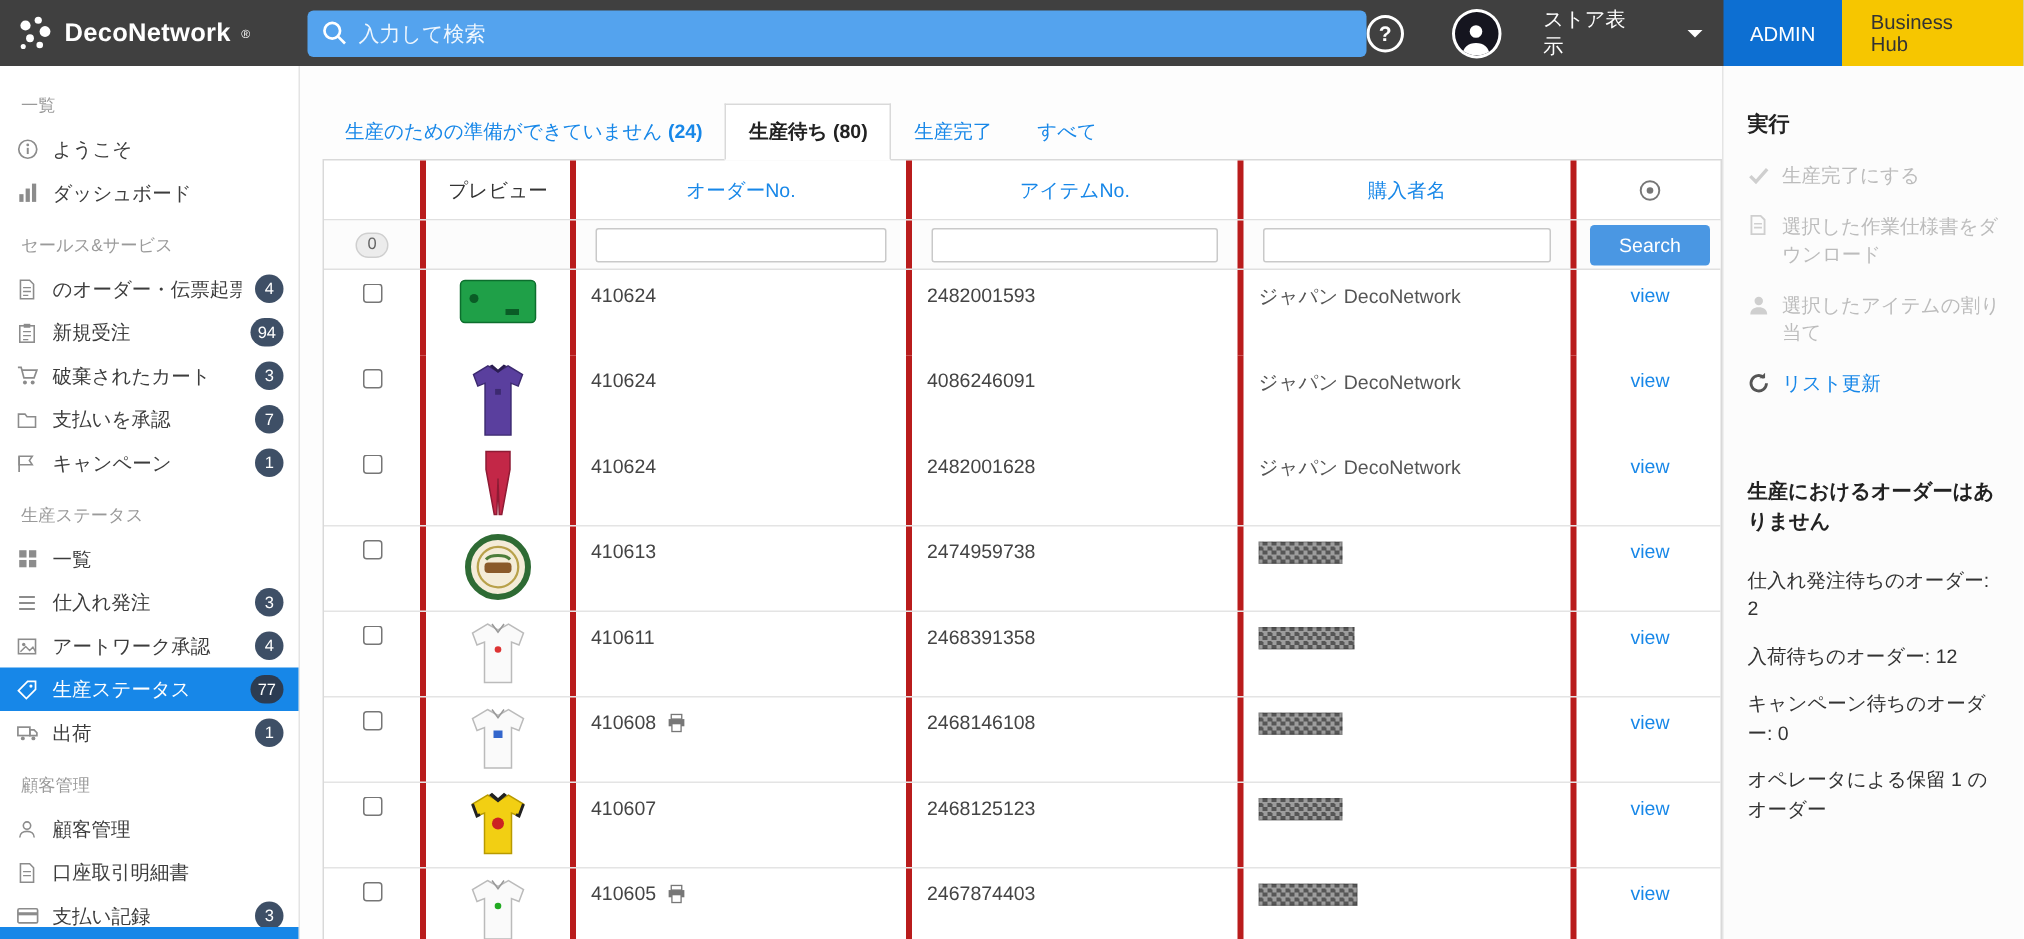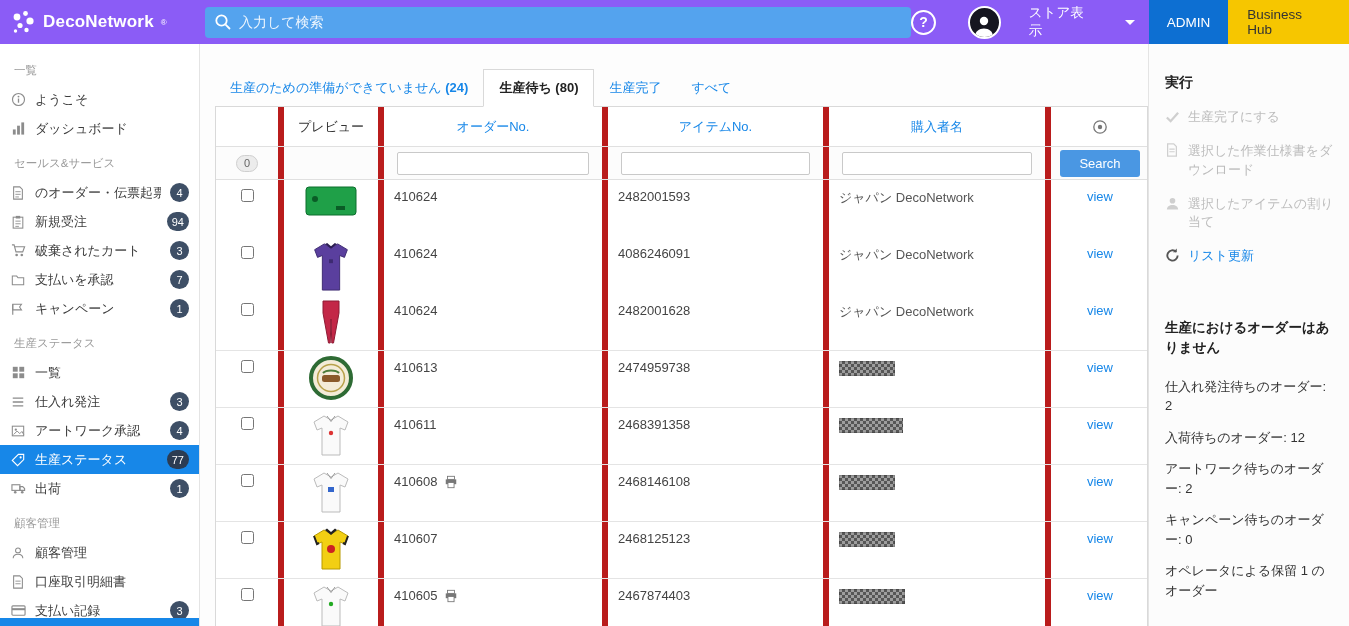--- a/index.html
+++ b/index.html
@@ -1,20 +1,20 @@
 <!DOCTYPE html>
 <html><head>
 <meta charset="utf-8">
 <style>
   * { margin:0; padding:0; box-sizing:border-box; }
   html,body { width:1349px; height:626px; overflow:hidden; background:#fff;
     font-family:"Liberation Sans","DejaVu Sans",sans-serif; }
 
   
-  .topbar { height:44px; background:#8b5cf6; display:flex; align-items:center; color:#fff; }
+  .topbar { height:44px; background:#404040; display:flex; align-items:center; color:#fff; }
   .brand { width:200px; display:flex; align-items:center; gap:7px; padding-left:10px; cursor:pointer; }
   .brand svg { width:26px; height:26px; }
   .brand-name { font-size:17px; font-weight:bold; letter-spacing:.2px; }
   .brand-reg { font-size:8px; vertical-align:super; }
   .searchwrap { position:relative; width:710px; margin-left:6px; }
   .searchwrap svg { position:absolute; left:9px; top:6px; }
   .search-input { width:100%; height:31px; border:none; border-radius:4px; background:#54a3ee;
     color:#fff; font-size:14px; padding:0 10px 0 34px; outline:none; }
   .search-input::placeholder { color:rgba(255,255,255,.9); }
   .tb-spacer { flex:1; }
@@ -49,21 +49,21 @@
 
   
   .main { width:948px; background:#fdfdfd; }
   .tabs { display:flex; align-items:flex-end; margin:25px 0 0 15px; position:relative; z-index:2; }
   .tab { font-size:13px; color:#1787e8; padding:9px 15px; cursor:pointer; white-space:nowrap; }
   .tab .cnt { font-weight:bold; }
   .tab.active { background:#fff; color:#222; border:1px solid #d9d9d9; border-bottom:1px solid #fff;
     margin-bottom:-1px; font-weight:bold; }
   .tbl { margin-left:15px; width:933px; border:1px solid #d9d9d9; background:#fff; }
   .trow { display:grid; grid-template-columns:68px 100px 224px 221px 222px 98px; }
-  .trow > div { border-right:6px solid #b91c1c; }
+  .trow > div { border-right:4px solid #b91c1c; }
   .trow > div:last-child { border-right:none; }
   .thead { height:40px; border-bottom:1px solid #e0e0e0; }
   .thead > div { display:flex; align-items:center; justify-content:center; font-size:13px; }
   .th-blue { color:#1787e8; cursor:pointer; }
   .th-plain { color:#333; }
   .tfilter { height:33px; border-bottom:1px solid #e0e0e0; background:#fcfcfc; }
   .tfilter > div { display:flex; align-items:center; justify-content:center; }
   .count-pill { min-width:22px; height:17px; border-radius:9px; background:#ececec; border:1px solid #cfcfcf;
     color:#666; font-size:11px; display:flex; align-items:center; justify-content:center; padding:0 4px; }
   .f-input { width:88%; height:23px; border:1px solid #c9c9c9; border-radius:2px; padding:0 6px; font-size:12px; outline:none; }
@@ -567,17 +567,16 @@
       <span class="icn"><svg viewBox="0 0 16 16" width="15" height="15">
             <path d="M13.5 8a5.5 5.5 0 1 1-1.7-4" fill="none" stroke="currentColor" stroke-width="2"></path>
             <path d="M12.5 0.5v4h-4z" fill="currentColor"></path>
           </svg></span>
       <span>リスト更新</span>
     </div>
 
     <div class="rp-note">生産におけるオーダーはありません</div>
     <div class="rp-line">仕入れ発注待ちのオーダー: 2</div>
     <div class="rp-line">入荷待ちのオーダー: 12</div>
-    <div class="rp-line">アートワーク待ちのオーダー: 2</div>
     <div class="rp-line">キャンペーン待ちのオーダー: 0</div>
     <div class="rp-line">オペレータによる保留 1 のオーダー</div>
   </aside>
 </div>
 
 </body></html>

